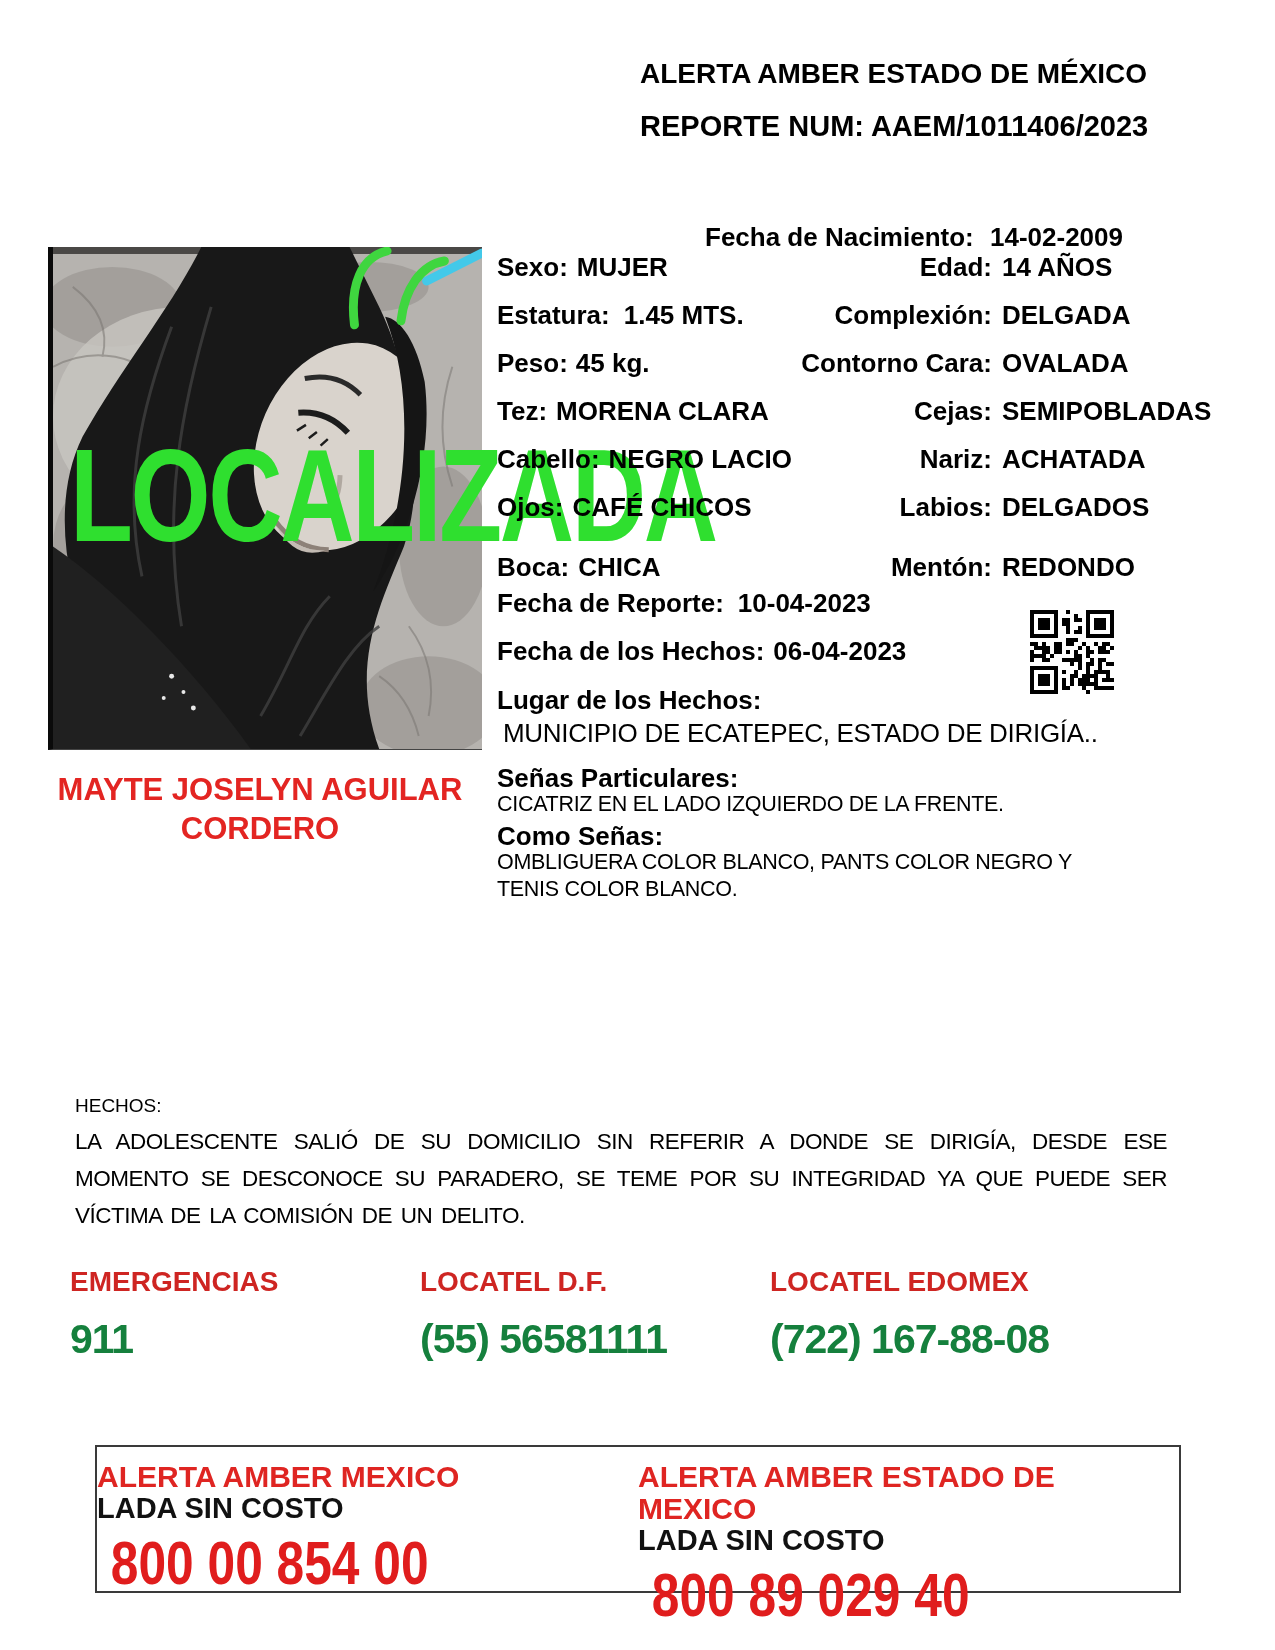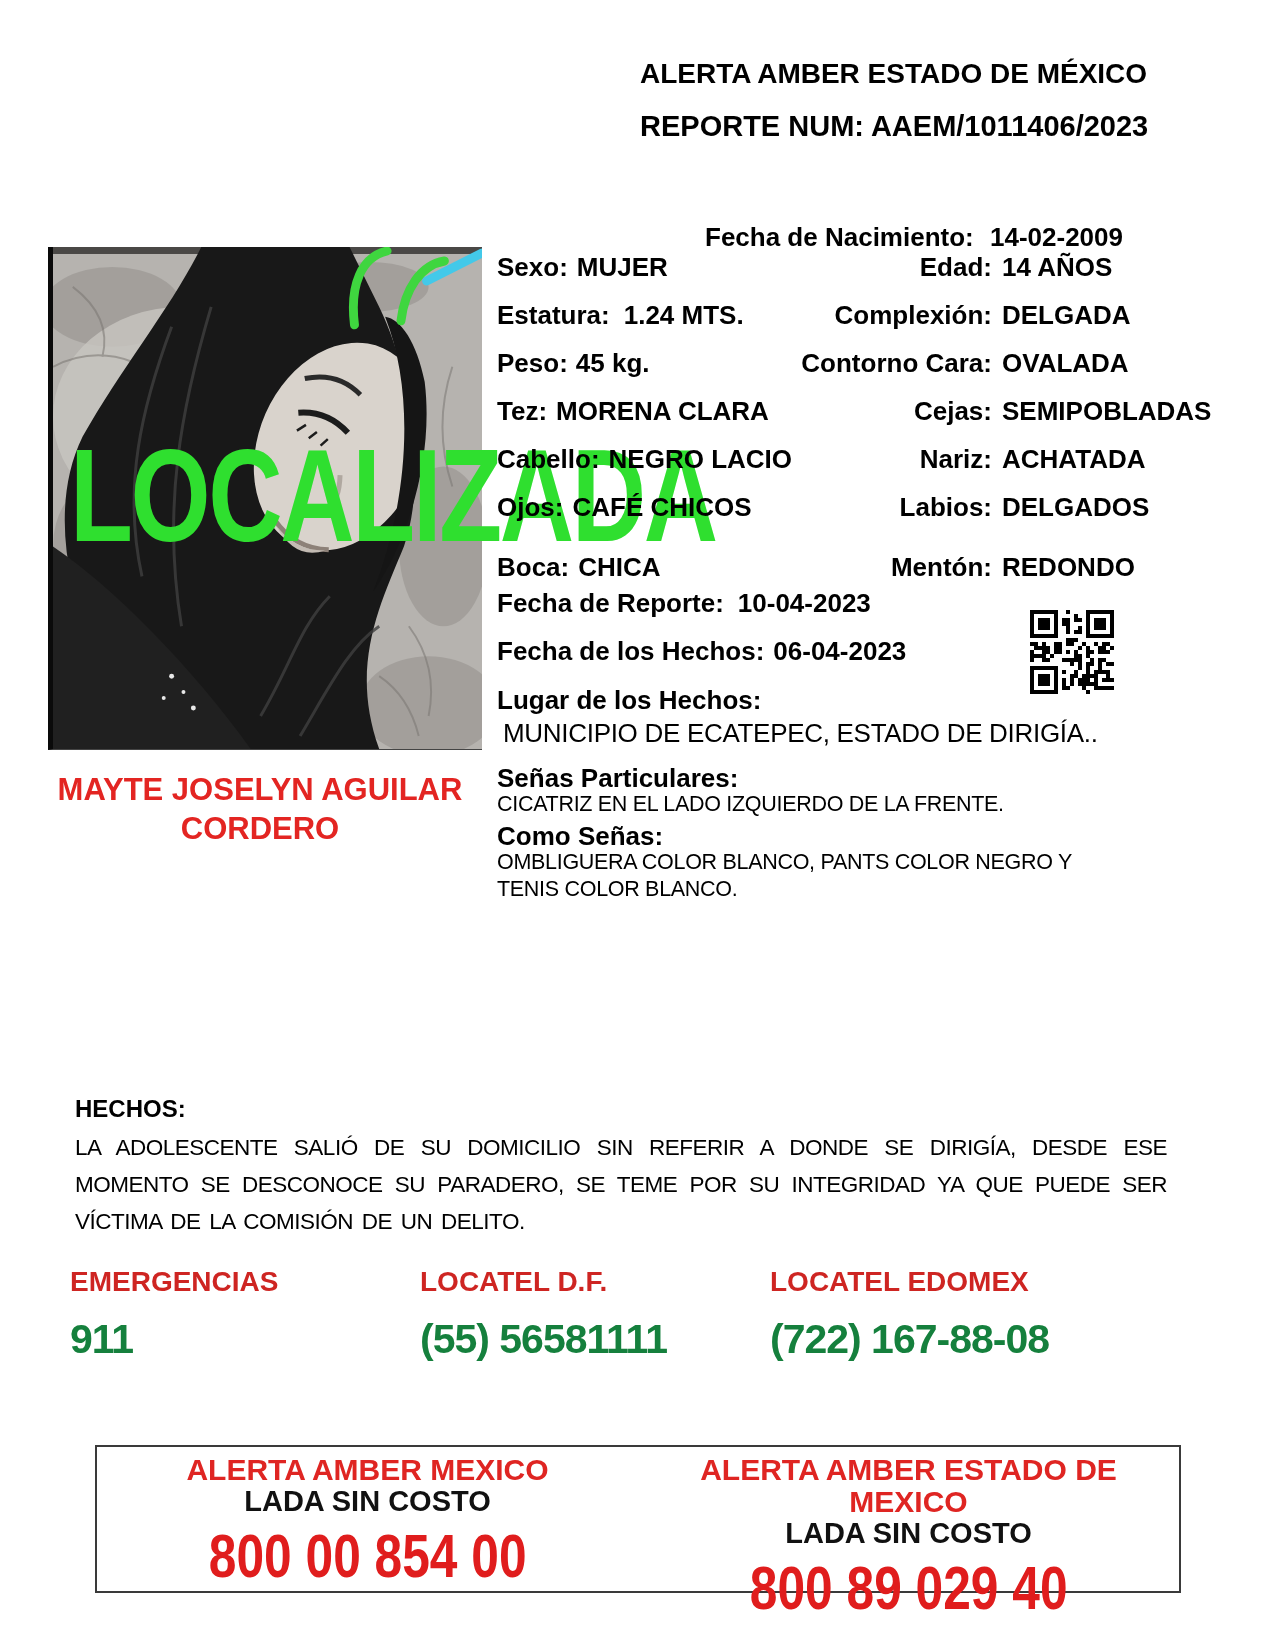--- a/index.html
+++ b/index.html
@@ -35,34 +35,34 @@
   .rvalue { position:absolute; left:505px; top:0; }
   .dob-pair { position:absolute; left:208px; top:0; }
   .fsub { position:absolute; left:497px; width:670px; font-weight:normal; z-index:3; }
   .fsub.big { font-size:26px; letter-spacing:-0.3px; }
   .fsub.small { font-size:21.5px; letter-spacing:-0.3px; }
   .flabel { position:absolute; left:497px; font-size:26px; font-weight:bold; z-index:3; white-space:nowrap; }
   
   .qr { position:absolute; left:1027px; top:607px; z-index:3; }
   
   .hechos { position:absolute; left:75px; top:1095px; width:1092px; }
-  .hechos-label { font-size:24px; font-weight:bold; }
+  .hechos-label { font-size:19px; font-weight:normal; }
   .hechos-body  { font-size:22.5px; letter-spacing:-0.5px; word-spacing:3px; line-height:37px;
                   text-align:justify; margin-top:6px; }
   
   .contact { position:absolute; text-align:left; }
   .contact-label { color:#ce2522; font-weight:bold; font-size:28px; }
   .contact-number{ color:#15803d; font-weight:bold; font-size:41px; margin-top:18px; letter-spacing:-1px; }
   .c1 { left:70px;  top:1266px; width:270px; }
   .c2 { left:420px; top:1266px; width:300px; }
   .c3 { left:770px; top:1266px; width:340px; }
   
   .footer-box { position:absolute; left:95px; top:1445px; width:1086px; height:148px;
                 border:2px solid #3a3a3a; display:flex; }
-  .footer-col { flex:1; text-align:center; padding-top:7px; }
+  .footer-col { flex:1; padding-top:14px; }
   .footer-title { color:#df2522; font-weight:bold; font-size:30px; line-height:32px; }
   .footer-sub   { color:#111; font-weight:bold; font-size:29px; line-height:31px; }
   .footer-num   { color:#e01d1d; font-weight:bold; font-size:54px; margin-top:8px;
                   display:inline-block; transform:scale(0.92,1.12); transform-origin:center top;
                   letter-spacing:0; line-height:54px; }
 </style>
 </head>
 <body>
 
 <div class="page">
@@ -141,21 +141,21 @@
     </span>
   </div>
 
   <div class="frow" style="top:252px">
     <span class="lpair"><span>Sexo:</span><span class="val">MUJER</span></span>
     <span class="rlabel">Edad:</span>
     <span class="rvalue">14 AÑOS</span>
   </div>
 
   <div class="frow" style="top:300px">
-    <span class="lpair"><span>Estatura:</span><span class="val" style="margin-left:14px">1.24 MTS.</span></span>
+    <span class="lpair"><span>Estatura:</span><span class="val" style="margin-left:14px">1.45 MTS.</span></span>
     <span class="rlabel">Complexión:</span>
     <span class="rvalue">DELGADA</span>
   </div>
 
   <div class="frow" style="top:348px">
     <span class="lpair"><span>Peso:</span><span class="val" style="margin-left:8px">45 kg.</span></span>
     <span class="rlabel">Contorno Cara:</span>
     <span class="rvalue">OVALADA</span>
   </div>
 

